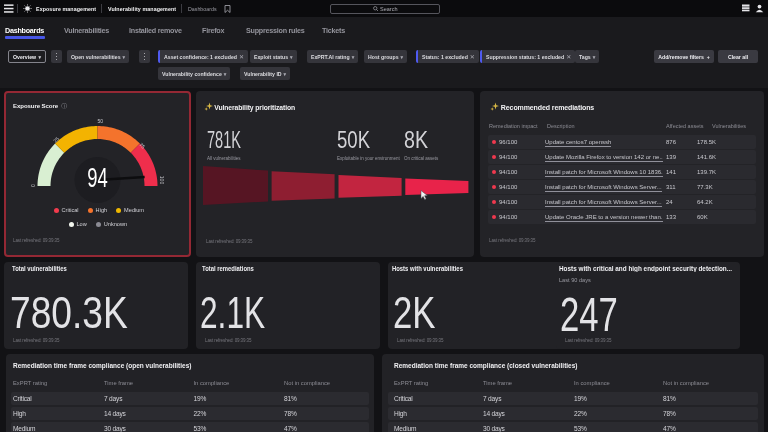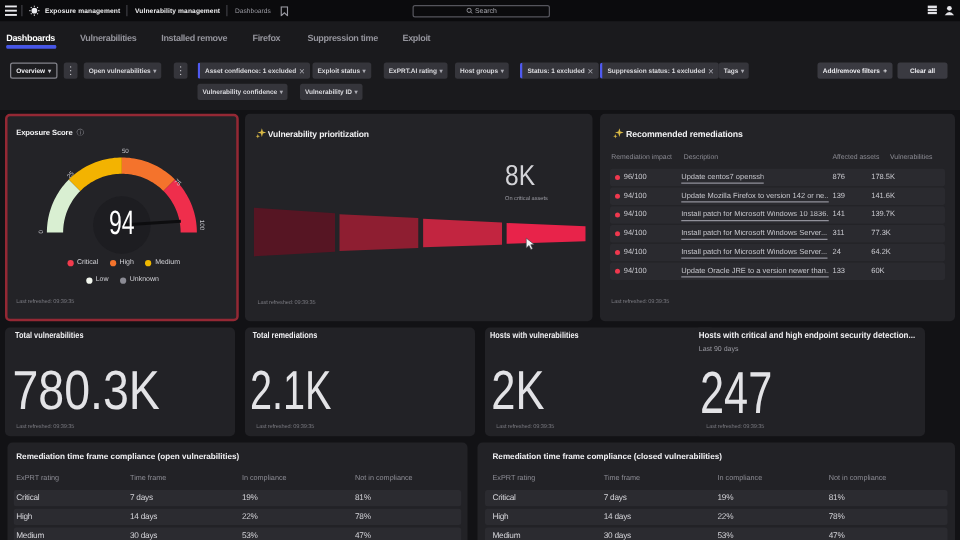--- a/index.html
+++ b/index.html
@@ -109,22 +109,22 @@
       <circle cx="9" cy="5.2" r="3.8" fill="#e4e4e8"></circle>
       <path d="M1.5 16.5 q7.5 -10.5 15 0 z" fill="#e4e4e8"></path>
     </svg>
 </div>
 
 <div id="tabs">
   <div class="tab active" style="left:5px">Dashboards</div>
   <div class="tab" style="left:64px">Vulnerabilities</div>
   <div class="tab" style="left:129px">Installed remove</div>
   <div class="tab" style="left:202px">Firefox</div>
-  <div class="tab" style="left:246px">Suppression time</div>
-  <div class="tab" style="left:322px">Exploit</div>
+  <div class="tab" style="left:246px">Suppression rules</div>
+  <div class="tab" style="left:322px">Tickets</div>
   <div id="tab-underline"></div>
 </div>
 
 <div id="filters">
   <div id="overview">
       <span>Overview</span>
       <span style="color:#cfcfd4;font-size:5px">▾</span>
     </div>
   <div class="kebab" style="left:51px">
       <div class="dots">
@@ -167,20 +167,28 @@
     <span><i style="background:#8b8b94"></i>Unknown</span>
   </div>
   <div class="lastref" style="left:7.5px;bottom:12px">Last refreshed: 09:39:35</div>
 </div>
 
 <div class="panel" id="p2" style="left:196px;top:91px;width:278px;height:166px">
   <div class="ptitle" style="position:absolute;left:7.5px;top:11px;font-size:6.8px"><svg width="9" height="9" viewBox="0 0 18 18" style="vertical-align:-1.5px">
         <path d="M11 1 L12.6 6.4 L18 8 L12.6 9.6 L11 15 L9.4 9.6 L4 8 L9.4 6.4 Z" fill="#d9b945"></path>
         <path d="M4.5 10.5 L5.4 13.1 L8 14 L5.4 14.9 L4.5 17.5 L3.6 14.9 L1 14 L3.6 13.1 Z" fill="#d9b945"></path>
       </svg> Vulnerability prioritization</div>
+  <div class="fstat" style="left:11px;top:35.5px;position:absolute">
+      <div class="num" style="transform:scaleX(.633)">781K</div>
+      <div class="lab">All vulnerabilities</div>
+    </div>
+  <div class="fstat" style="left:141px;top:35.5px;position:absolute">
+      <div class="num" style="transform:scaleX(.807)">50K</div>
+      <div class="lab">Exploitable in your environment</div>
+    </div>
   <div class="fstat" style="left:208px;top:35.5px;position:absolute">
       <div class="num" style="transform:scaleX(.854)">8K</div>
       <div class="lab">On critical assets</div>
     </div>
   <svg class="abs" style="left:6.5px;top:69px" width="266" height="52" viewBox="0 0 266 52">
     <polygon points="0,6.1 65,10.6 65,41.4 0,45.1" fill="#561523"></polygon>
     <polygon points="68.6,11.3 131.6,14.3 131.6,38.4 68.6,40.7" fill="#8e1e31"></polygon>
     <polygon points="135.5,15 198.6,18 198.6,35.8 135.5,37.7" fill="#c22540"></polygon>
     <polygon points="202.3,18.4 265.4,21 265.4,32.9 202.3,35" fill="#e8234a"></polygon>
   <path d="M218,30.5 L218,38.4 L220.2,36.4 L221.7,39.6 L223.1,38.9 L221.6,35.8 L224.3,35.5 Z" fill="#f2f2f4" stroke="#44444a" stroke-width="0.5"></path>

